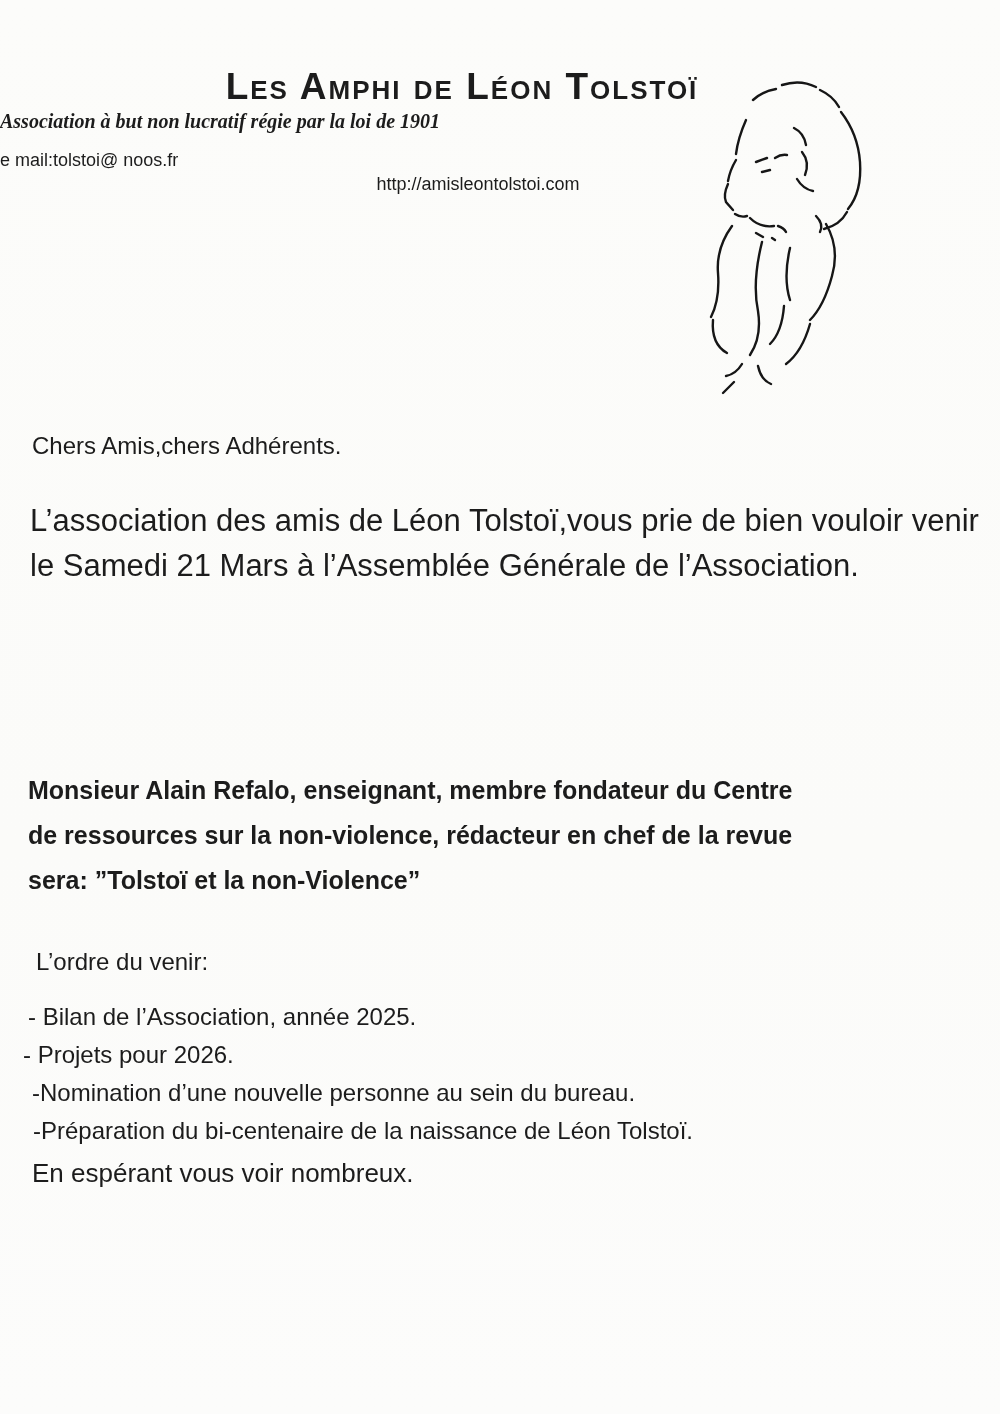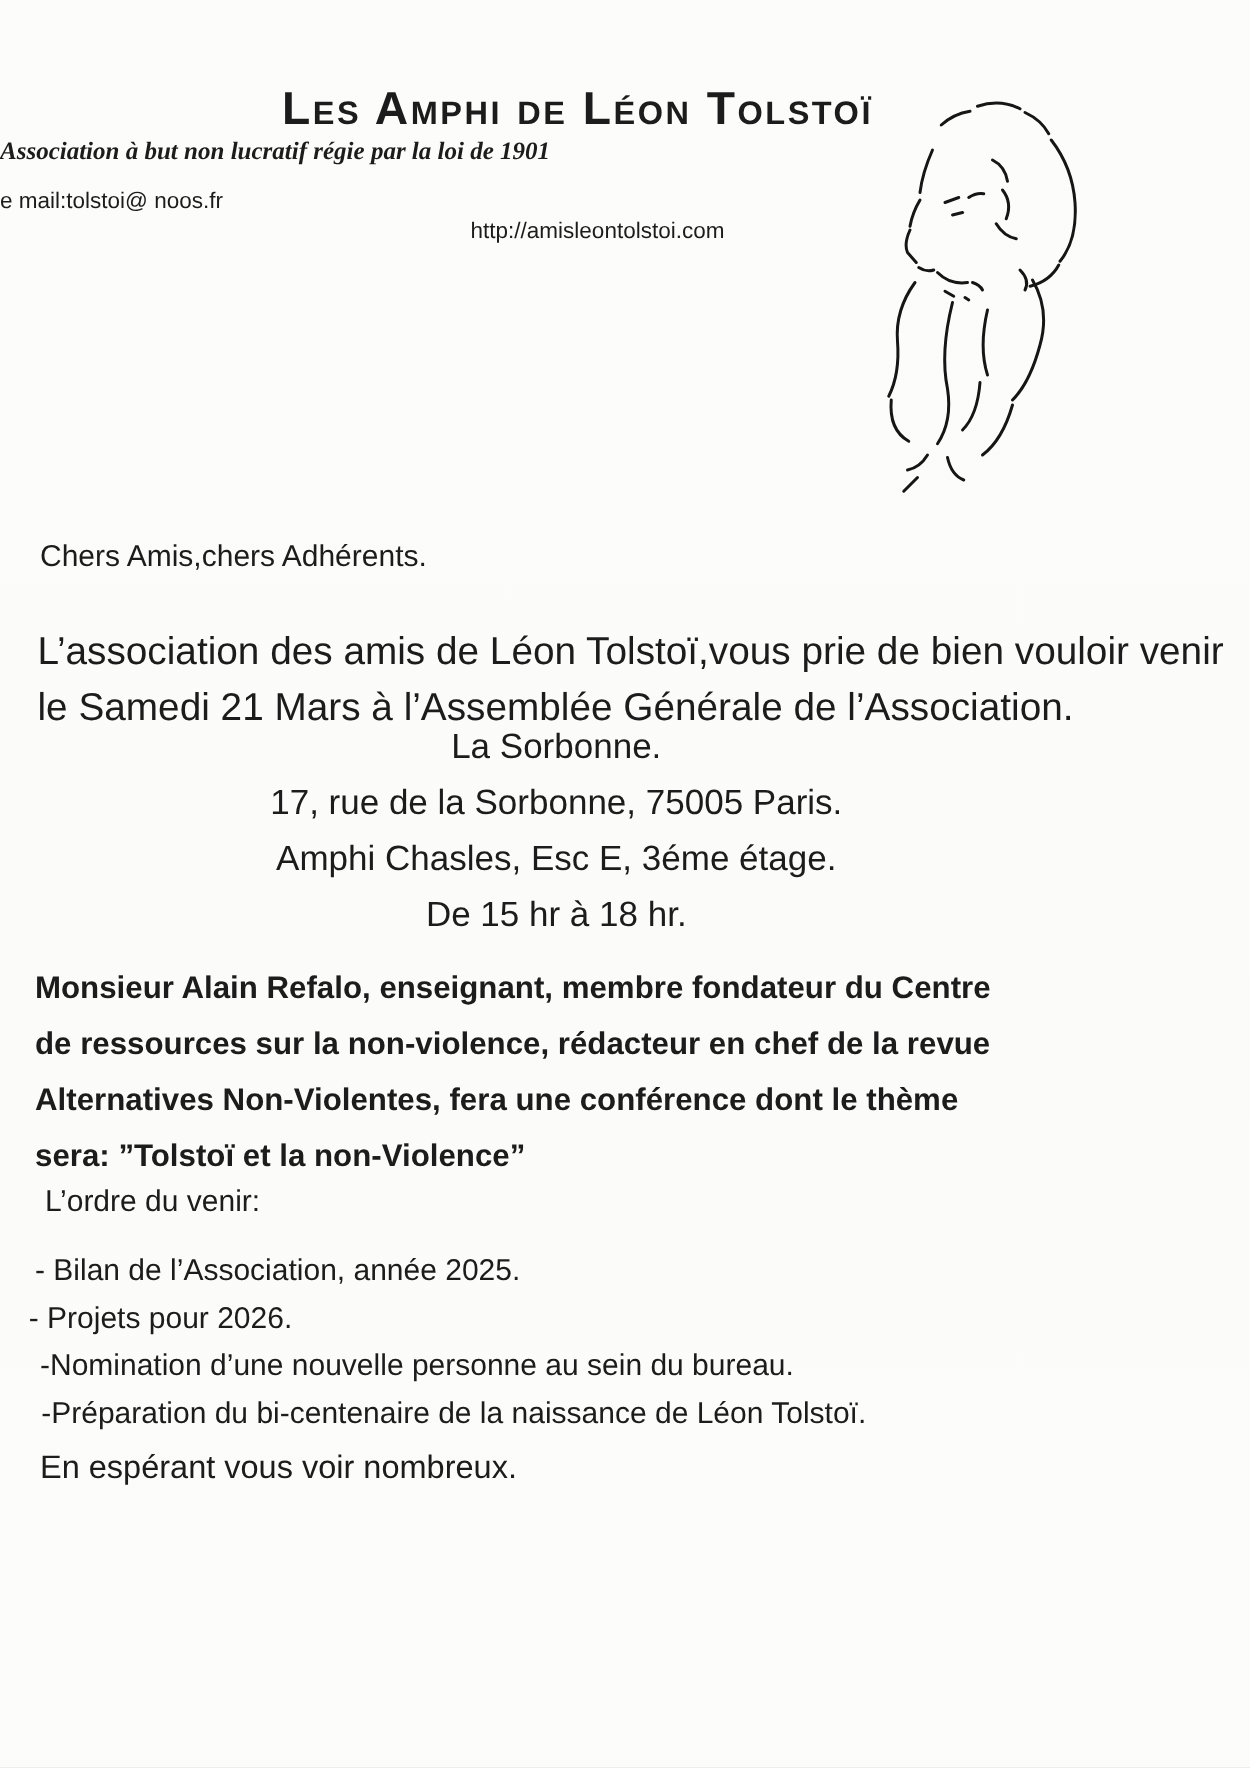--- a/index.html
+++ b/index.html
@@ -135,31 +135,24 @@
     </svg>
   </div>
 
   <div class="abs salutation">Chers Amis,chers Adhérents.</div>
 
   <div class="abs intro">
     <div>L’association des amis de Léon Tolstoï,vous prie de bien vouloir venir</div>
     <div>le Samedi 21 Mars à l’Assemblée Générale de l’Association.</div>
   </div>
 
-  <div class="abs venue">
-    <div>La Sorbonne.</div>
-    <div>17, rue de la Sorbonne, 75005 Paris.</div>
-    <div>Amphi Chasles, Esc E, 3éme étage.</div>
-    <div>De 15 hr à 18 hr.</div>
-  </div>
 
   <div class="abs speaker">
     <div>Monsieur Alain Refalo, enseignant, membre fondateur du Centre</div>
     <div>de ressources sur la non-violence, rédacteur en chef de la revue</div>
-    <div>Alternatives Non-Violentes, fera une conférence dont le thème</div>
     <div>sera: ”Tolstoï et la non-Violence”</div>
   </div>
 
   <div class="abs agenda-heading">L’ordre du venir:</div>
 
   <div class="abs agenda-list">
     <div>- Bilan de l’Association, année 2025.</div>
     <div>- Projets pour 2026.</div>
     <div>-Nomination d’une nouvelle personne au sein du bureau.</div>
     <div>-Préparation du bi-centenaire de la naissance de Léon Tolstoï.</div>

